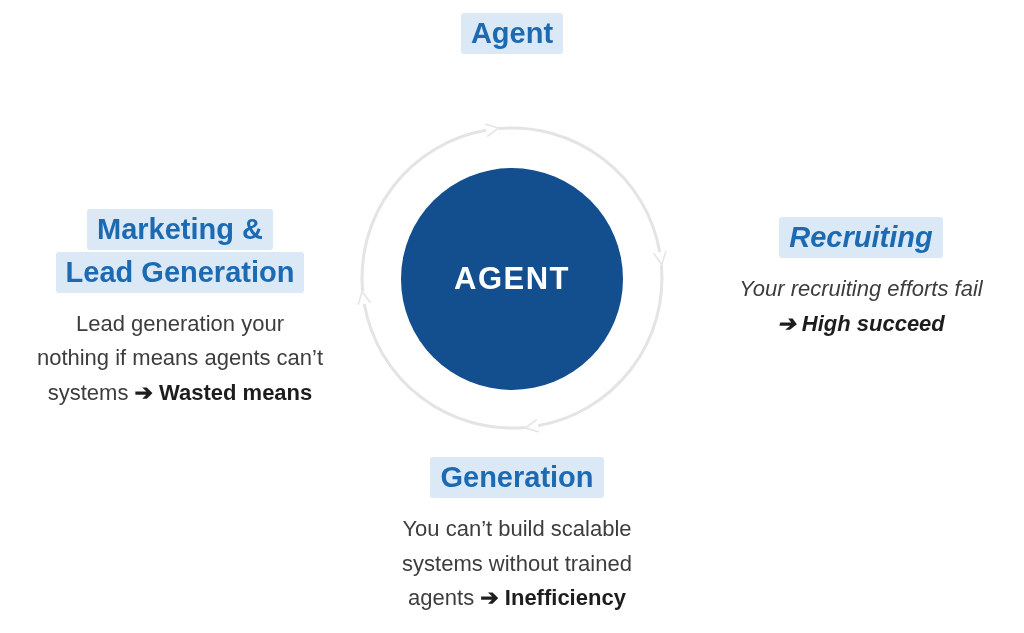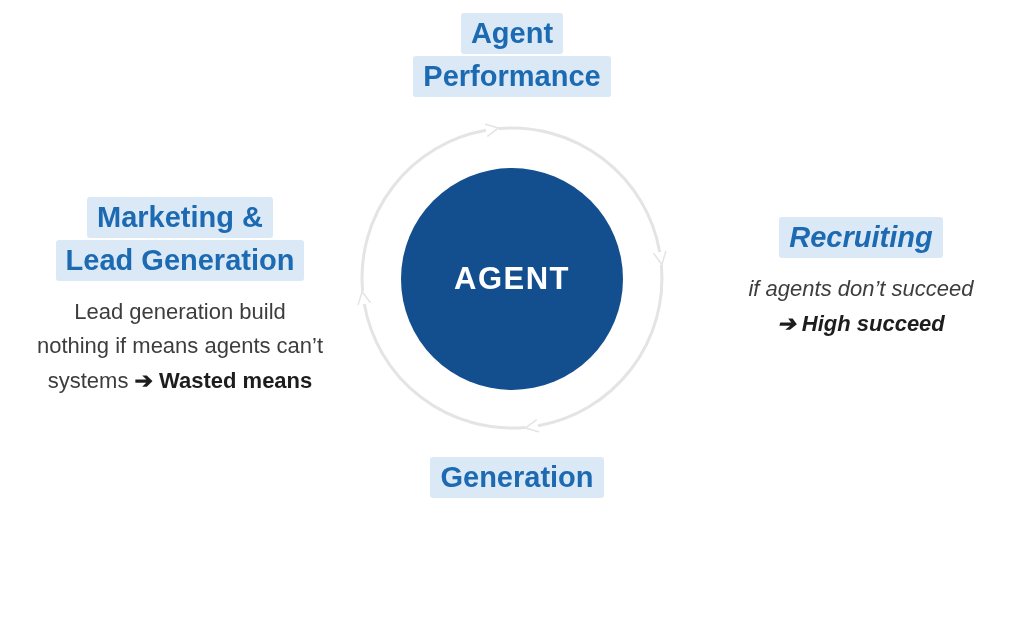--- a/index.html
+++ b/index.html
@@ -20,21 +20,21 @@
   .node { position:absolute; text-align:center; }
   .title { display:flex; flex-direction:column; align-items:center; }
   .hl {
     display:inline-block; background:var(--highlight,#dbe8f6); color:var(--accent,#1c6ab2);
     font-weight:bold; font-size:29px; line-height:1.2; padding:3px 10px; border-radius:3px; margin:1px 0;
   }
   .desc { margin-top:13px; font-size:22px; line-height:1.58; color:var(--body,#3d3d3d); }
   .desc strong { color:var(--bold,#1d1d1d); font-weight:bold; }
   .ln { display:block; }
   .node-top    { left:0;     width:1024px; top:12px; }
-  .node-left   { left:10px;  width:340px;  top:196px; }
+  .node-left   { left:10px;  width:340px;  top:208px; }
   .node-right  { left:701px; width:320px;  top:216px;font-style:italic; }
   .node-bottom { left:352px; width:330px;  top:456px; }
 </style>
 </head>
 <body style="--accent: #1c6ab2; --highlight: #dbe8f6; --circle: #134e8e; --body: #3d3d3d; --bold: #1d1d1d; --arrow: #e4e4e4;">
 
 <div class="diagram">
 
   <svg class="arrows" viewBox="-180 -180 360 360" aria-hidden="true">
     <defs>
@@ -47,44 +47,48 @@
     <path class="arc" transform="rotate(180)" d="M -13.1 -149.4 A 150 150 0 0 1 147.7 -26.1" marker-end="url(#ah)"></path>
     <path class="arc" transform="rotate(270)" d="M -13.1 -149.4 A 150 150 0 0 1 147.7 -26.1" marker-end="url(#ah)"></path>
   </svg>
 
   <div class="center-circle">
     <span>AGENT</span>
   </div>
 
   <div class="node node-top title">
     <span class="hl">Agent</span>
-    <span class="hl">Performance</span>
   </div>
 
   <div class="node node-left">
     <div class="title">
       <span class="hl">Marketing &amp;</span>
       <span class="hl">Lead Generation</span>
     </div>
     <p class="desc">
-      <span class="ln">Lead generation build</span>
+      <span class="ln">Lead generation your</span>
       <span class="ln">nothing if means agents can’t</span>
       <span class="ln"><span>systems </span><strong>➔ Wasted means</strong></span>
     </p>
   </div>
 
   <div class="node node-right">
     <div class="title">
       <span class="hl">Recruiting</span>
     </div>
     <p class="desc">
-      <span class="ln">if agents don’t succeed</span>
+      <span class="ln">Your recruiting efforts fail</span>
       <span class="ln"><span></span><strong>➔ High succeed</strong></span>
     </p>
   </div>
 
   <div class="node node-bottom">
     <div class="title">
       <span class="hl">Generation</span>
     </div>
+    <p class="desc">
+      <span class="ln">You can’t build scalable</span>
+      <span class="ln">systems without trained</span>
+      <span class="ln"><span>agents </span><strong>➔ Inefficiency</strong></span>
+    </p>
   </div>
 
 </div>
 
 </body></html>

